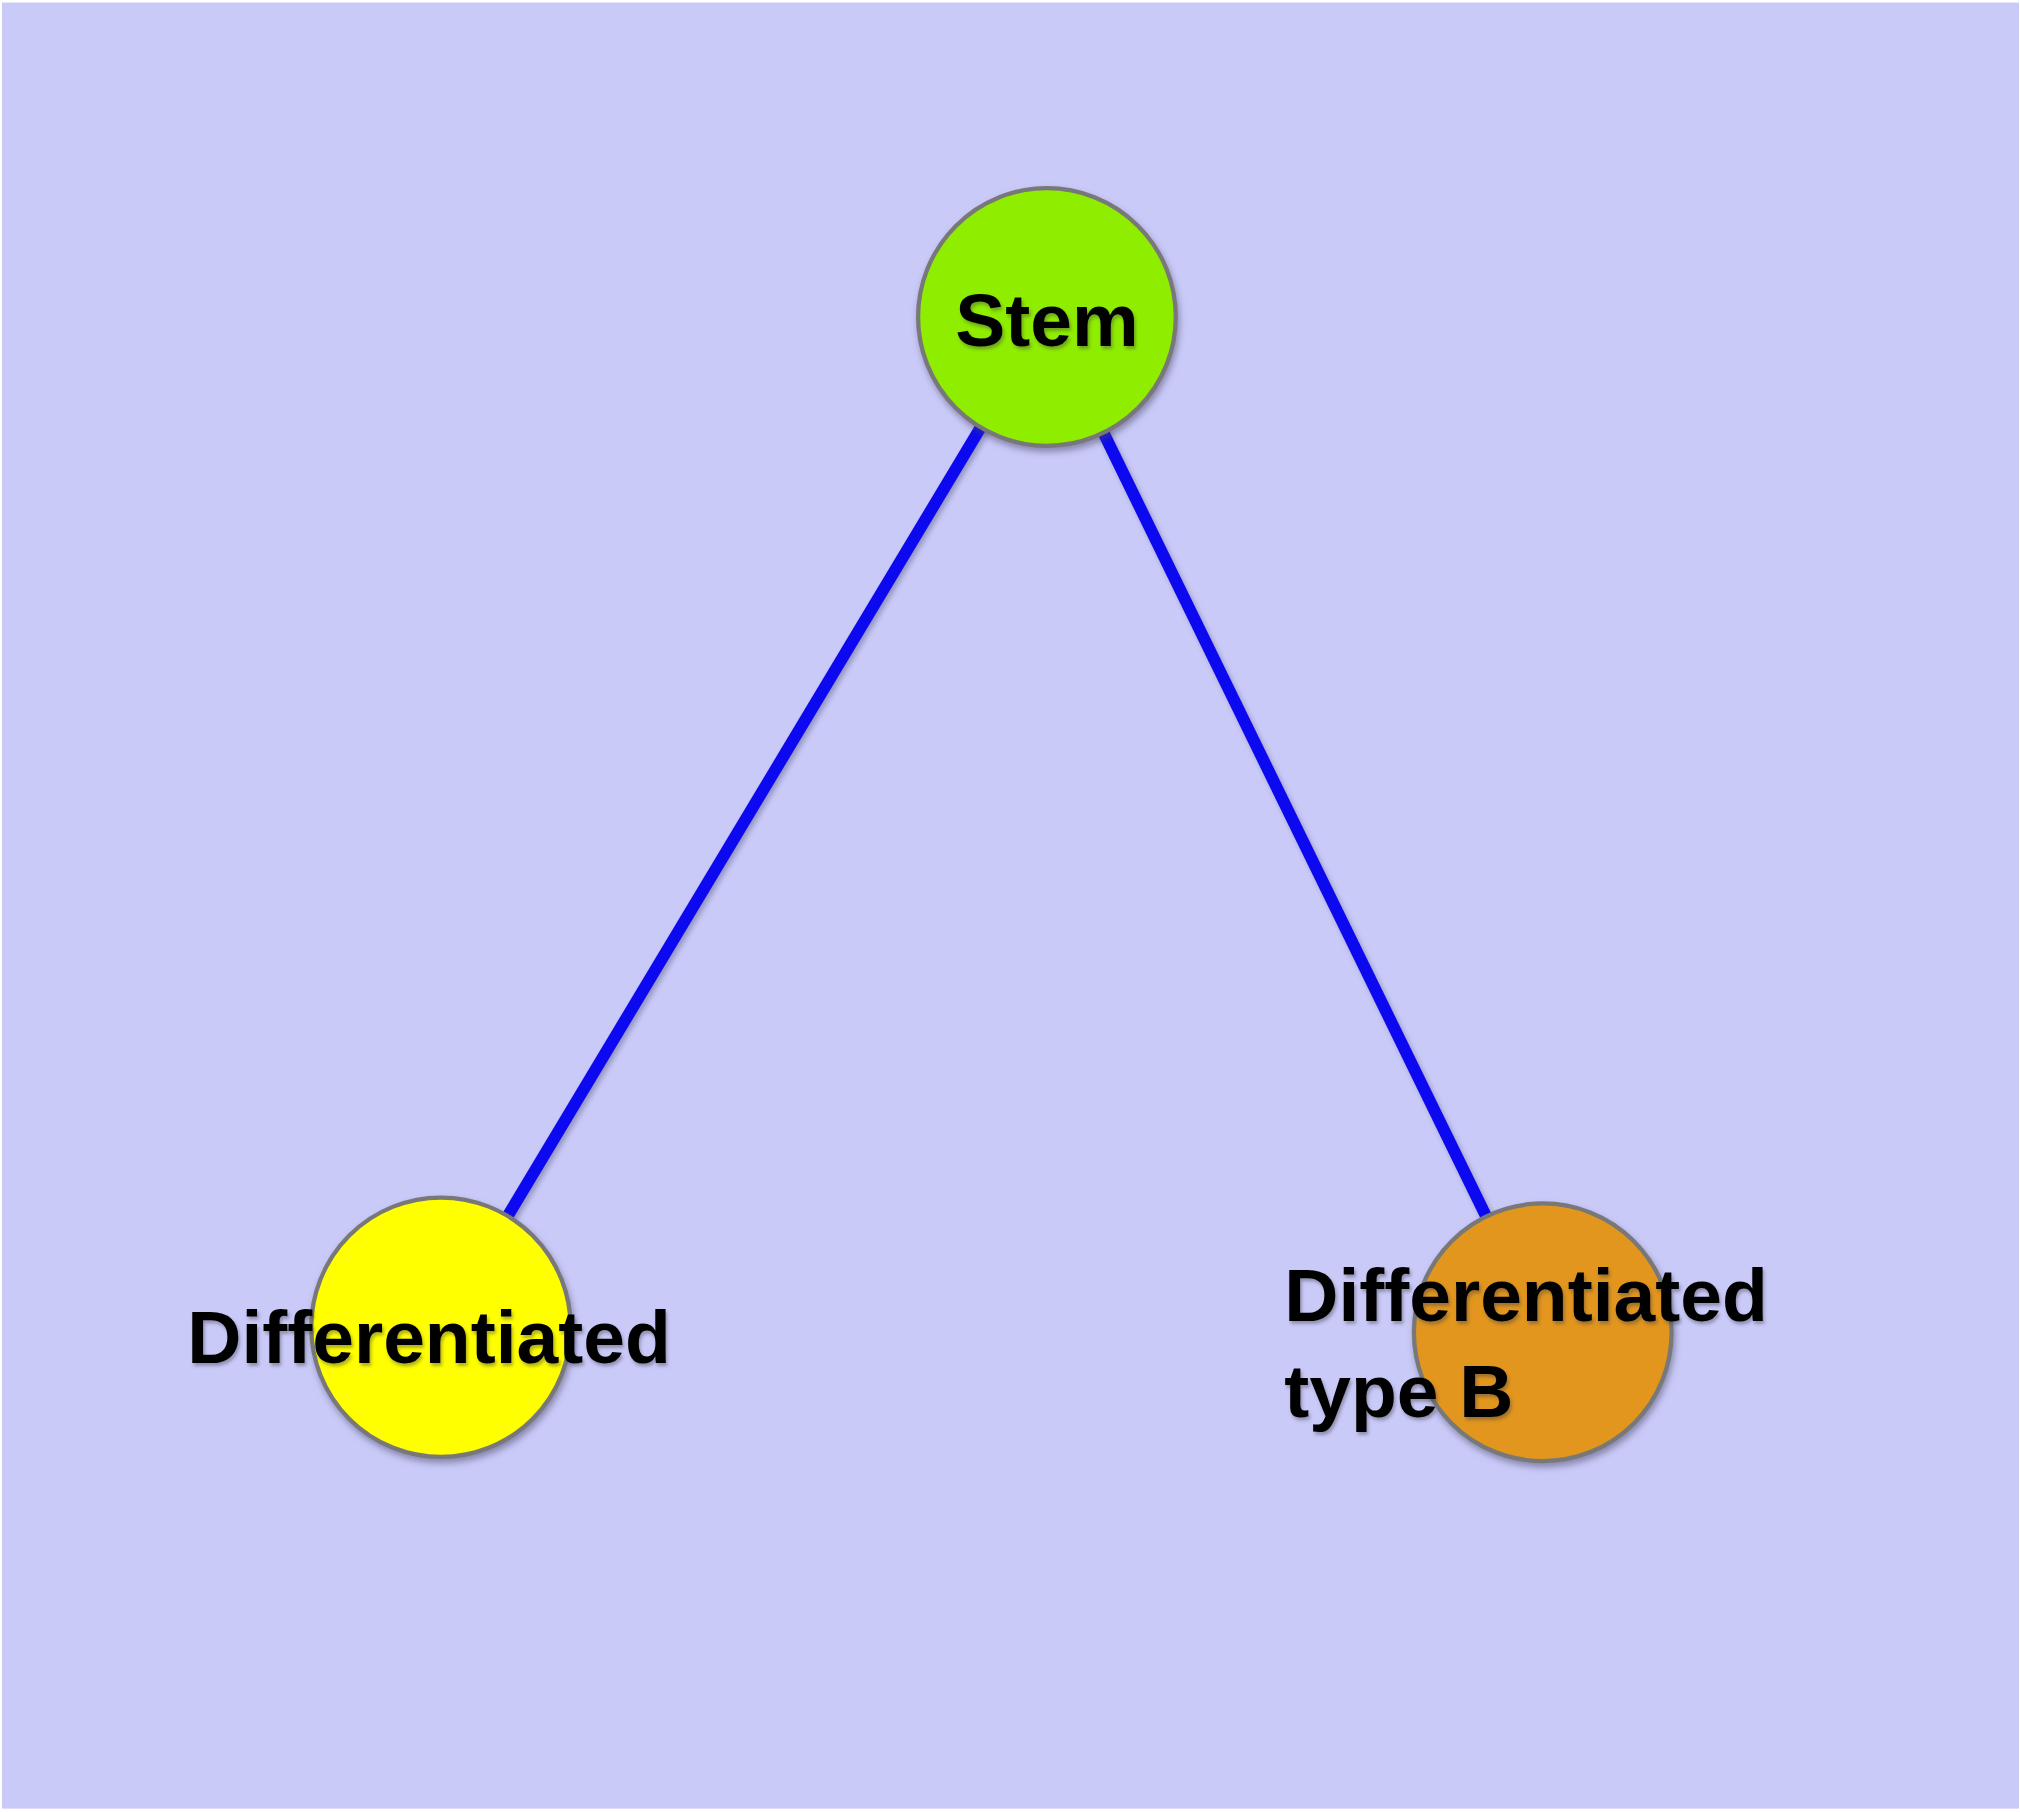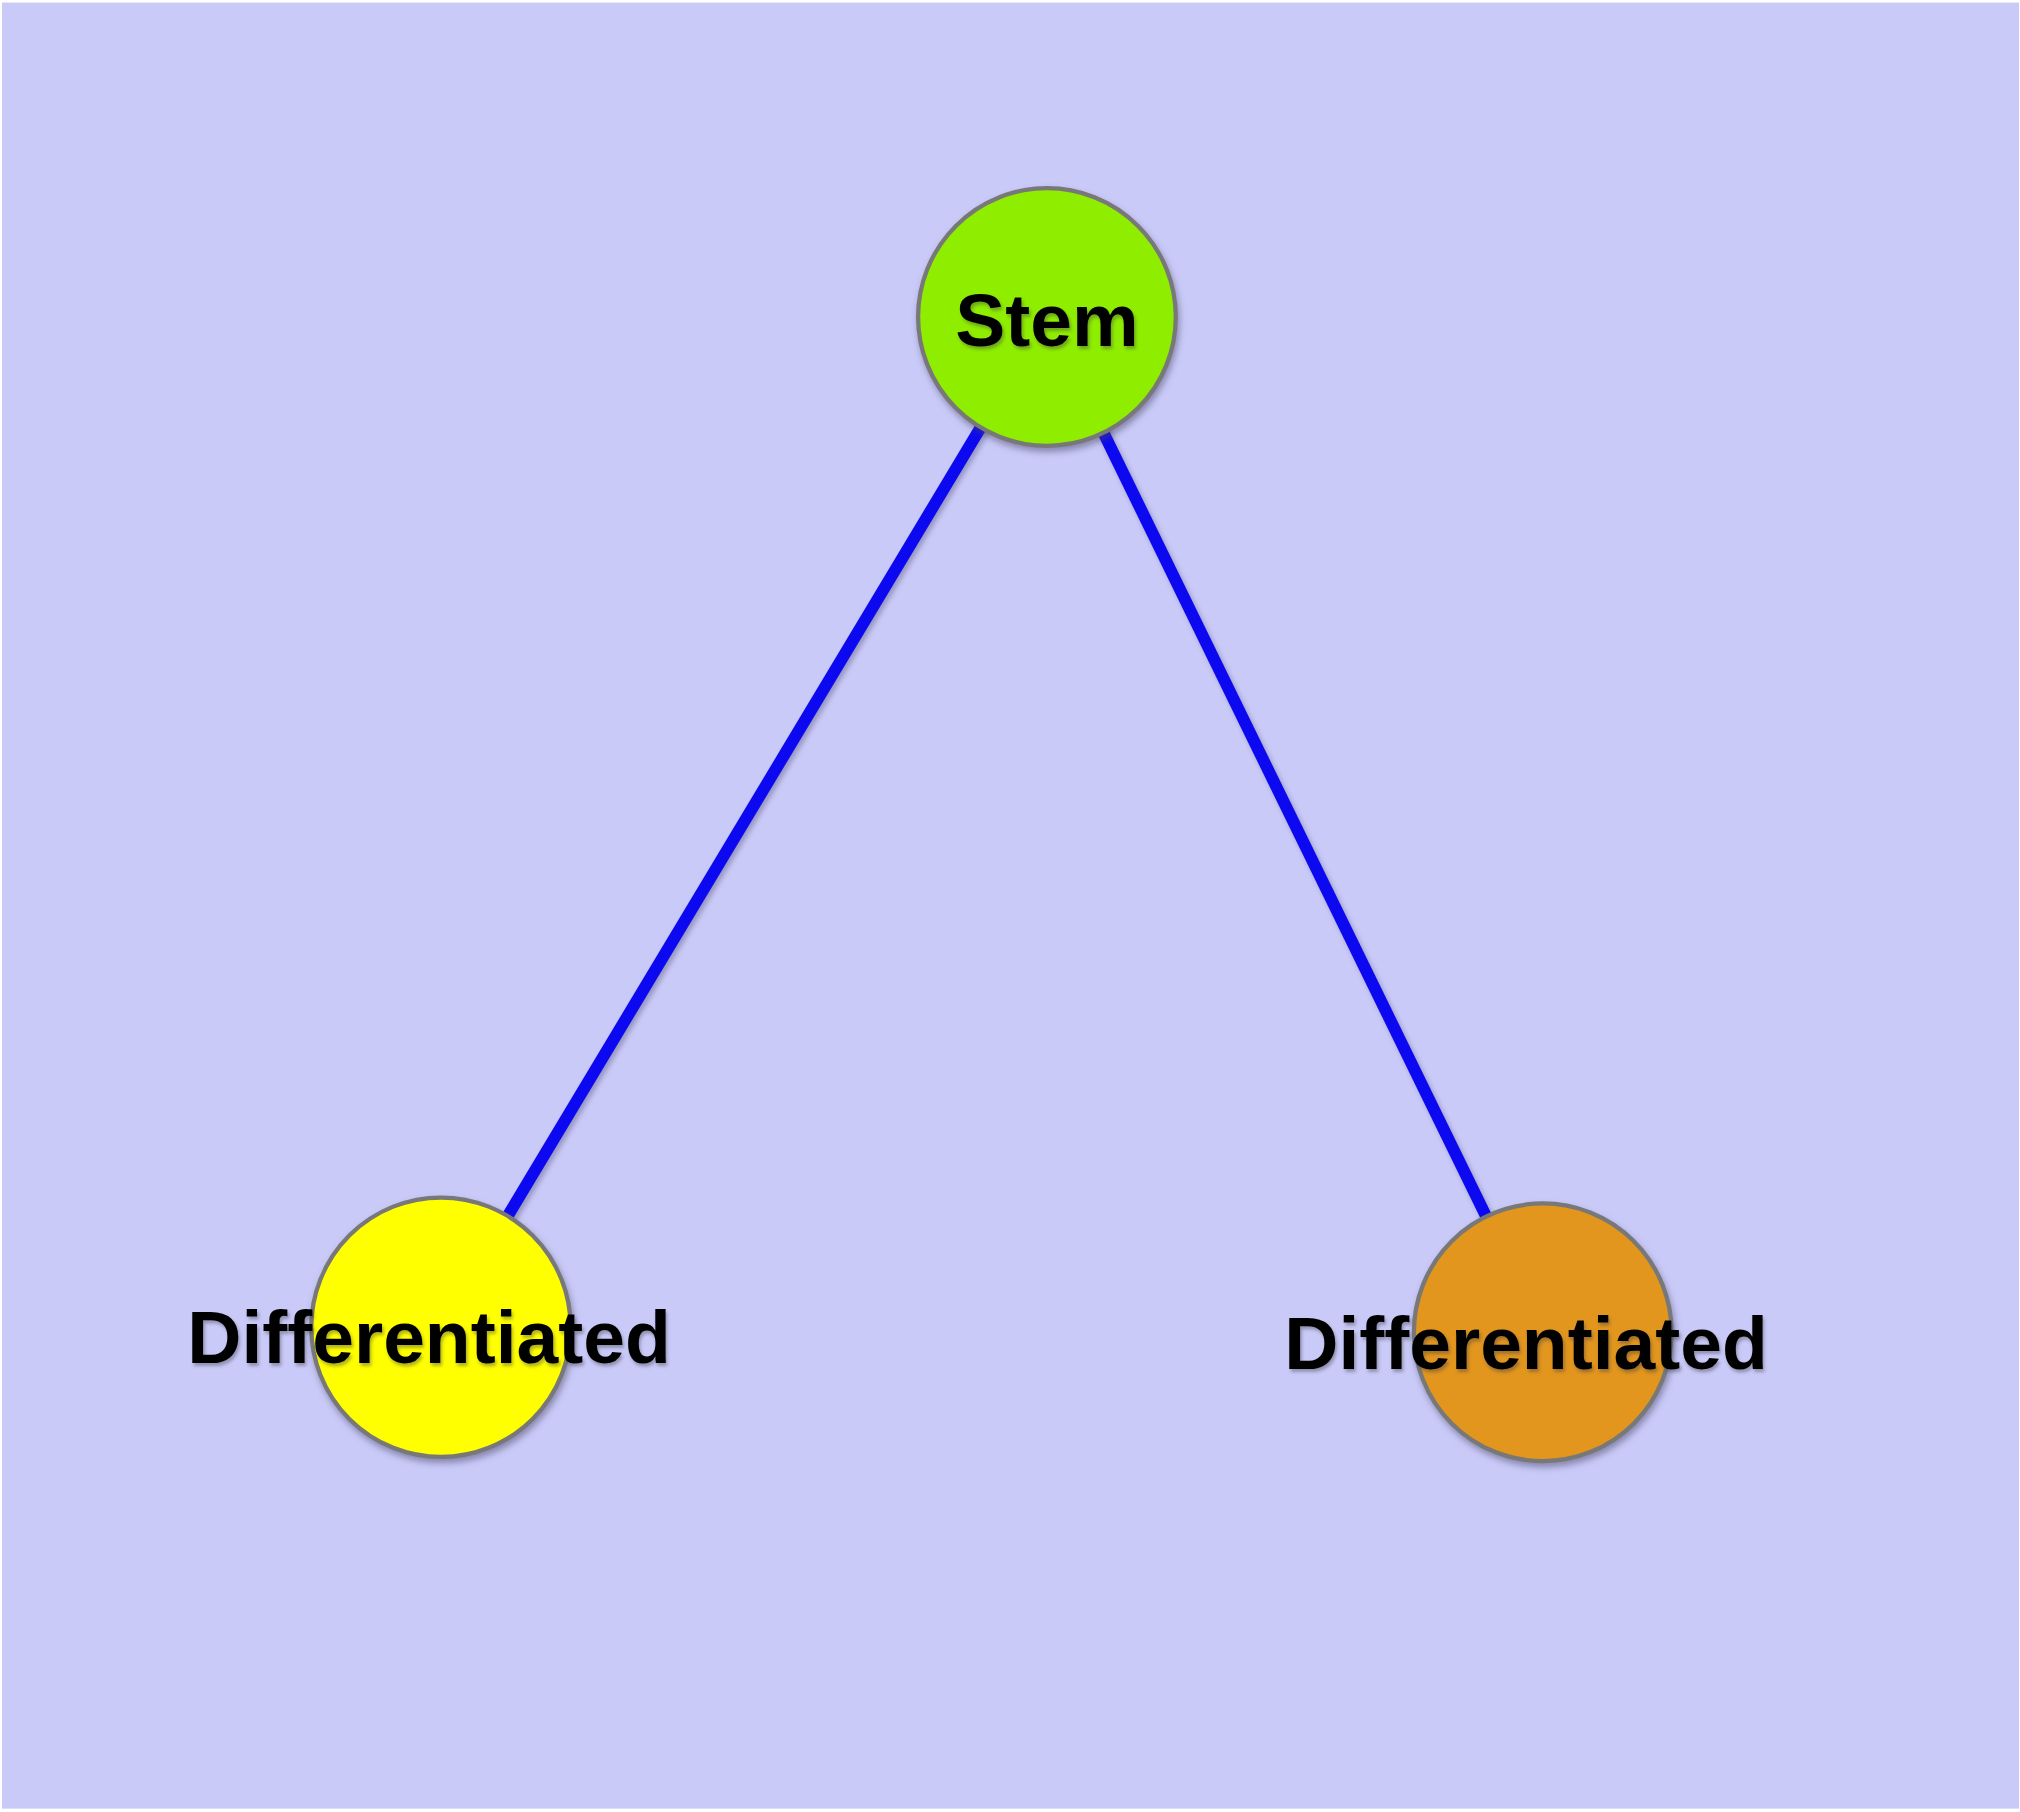--- a/index.html
+++ b/index.html
@@ -76,16 +76,17 @@
   </svg>
   <div id="labels-layer">
       <div class="node-label" style="left: 1047px; top: 320px; color: rgb(0, 0, 0);">
         <div>Stem</div>
       </div>
       <div class="node-label" style="left: 429px; top: 1337px; color: rgb(0, 0, 0);">
         <div>Differentiated</div>
       </div>
       <div class="node-label" style="left: 1526px; top: 1343px; color: rgb(0, 0, 0);">
         <div>Differentiated</div>
+        <div>type B</div>
       </div>
     </div>
 </div>
 
 
 </body></html>

